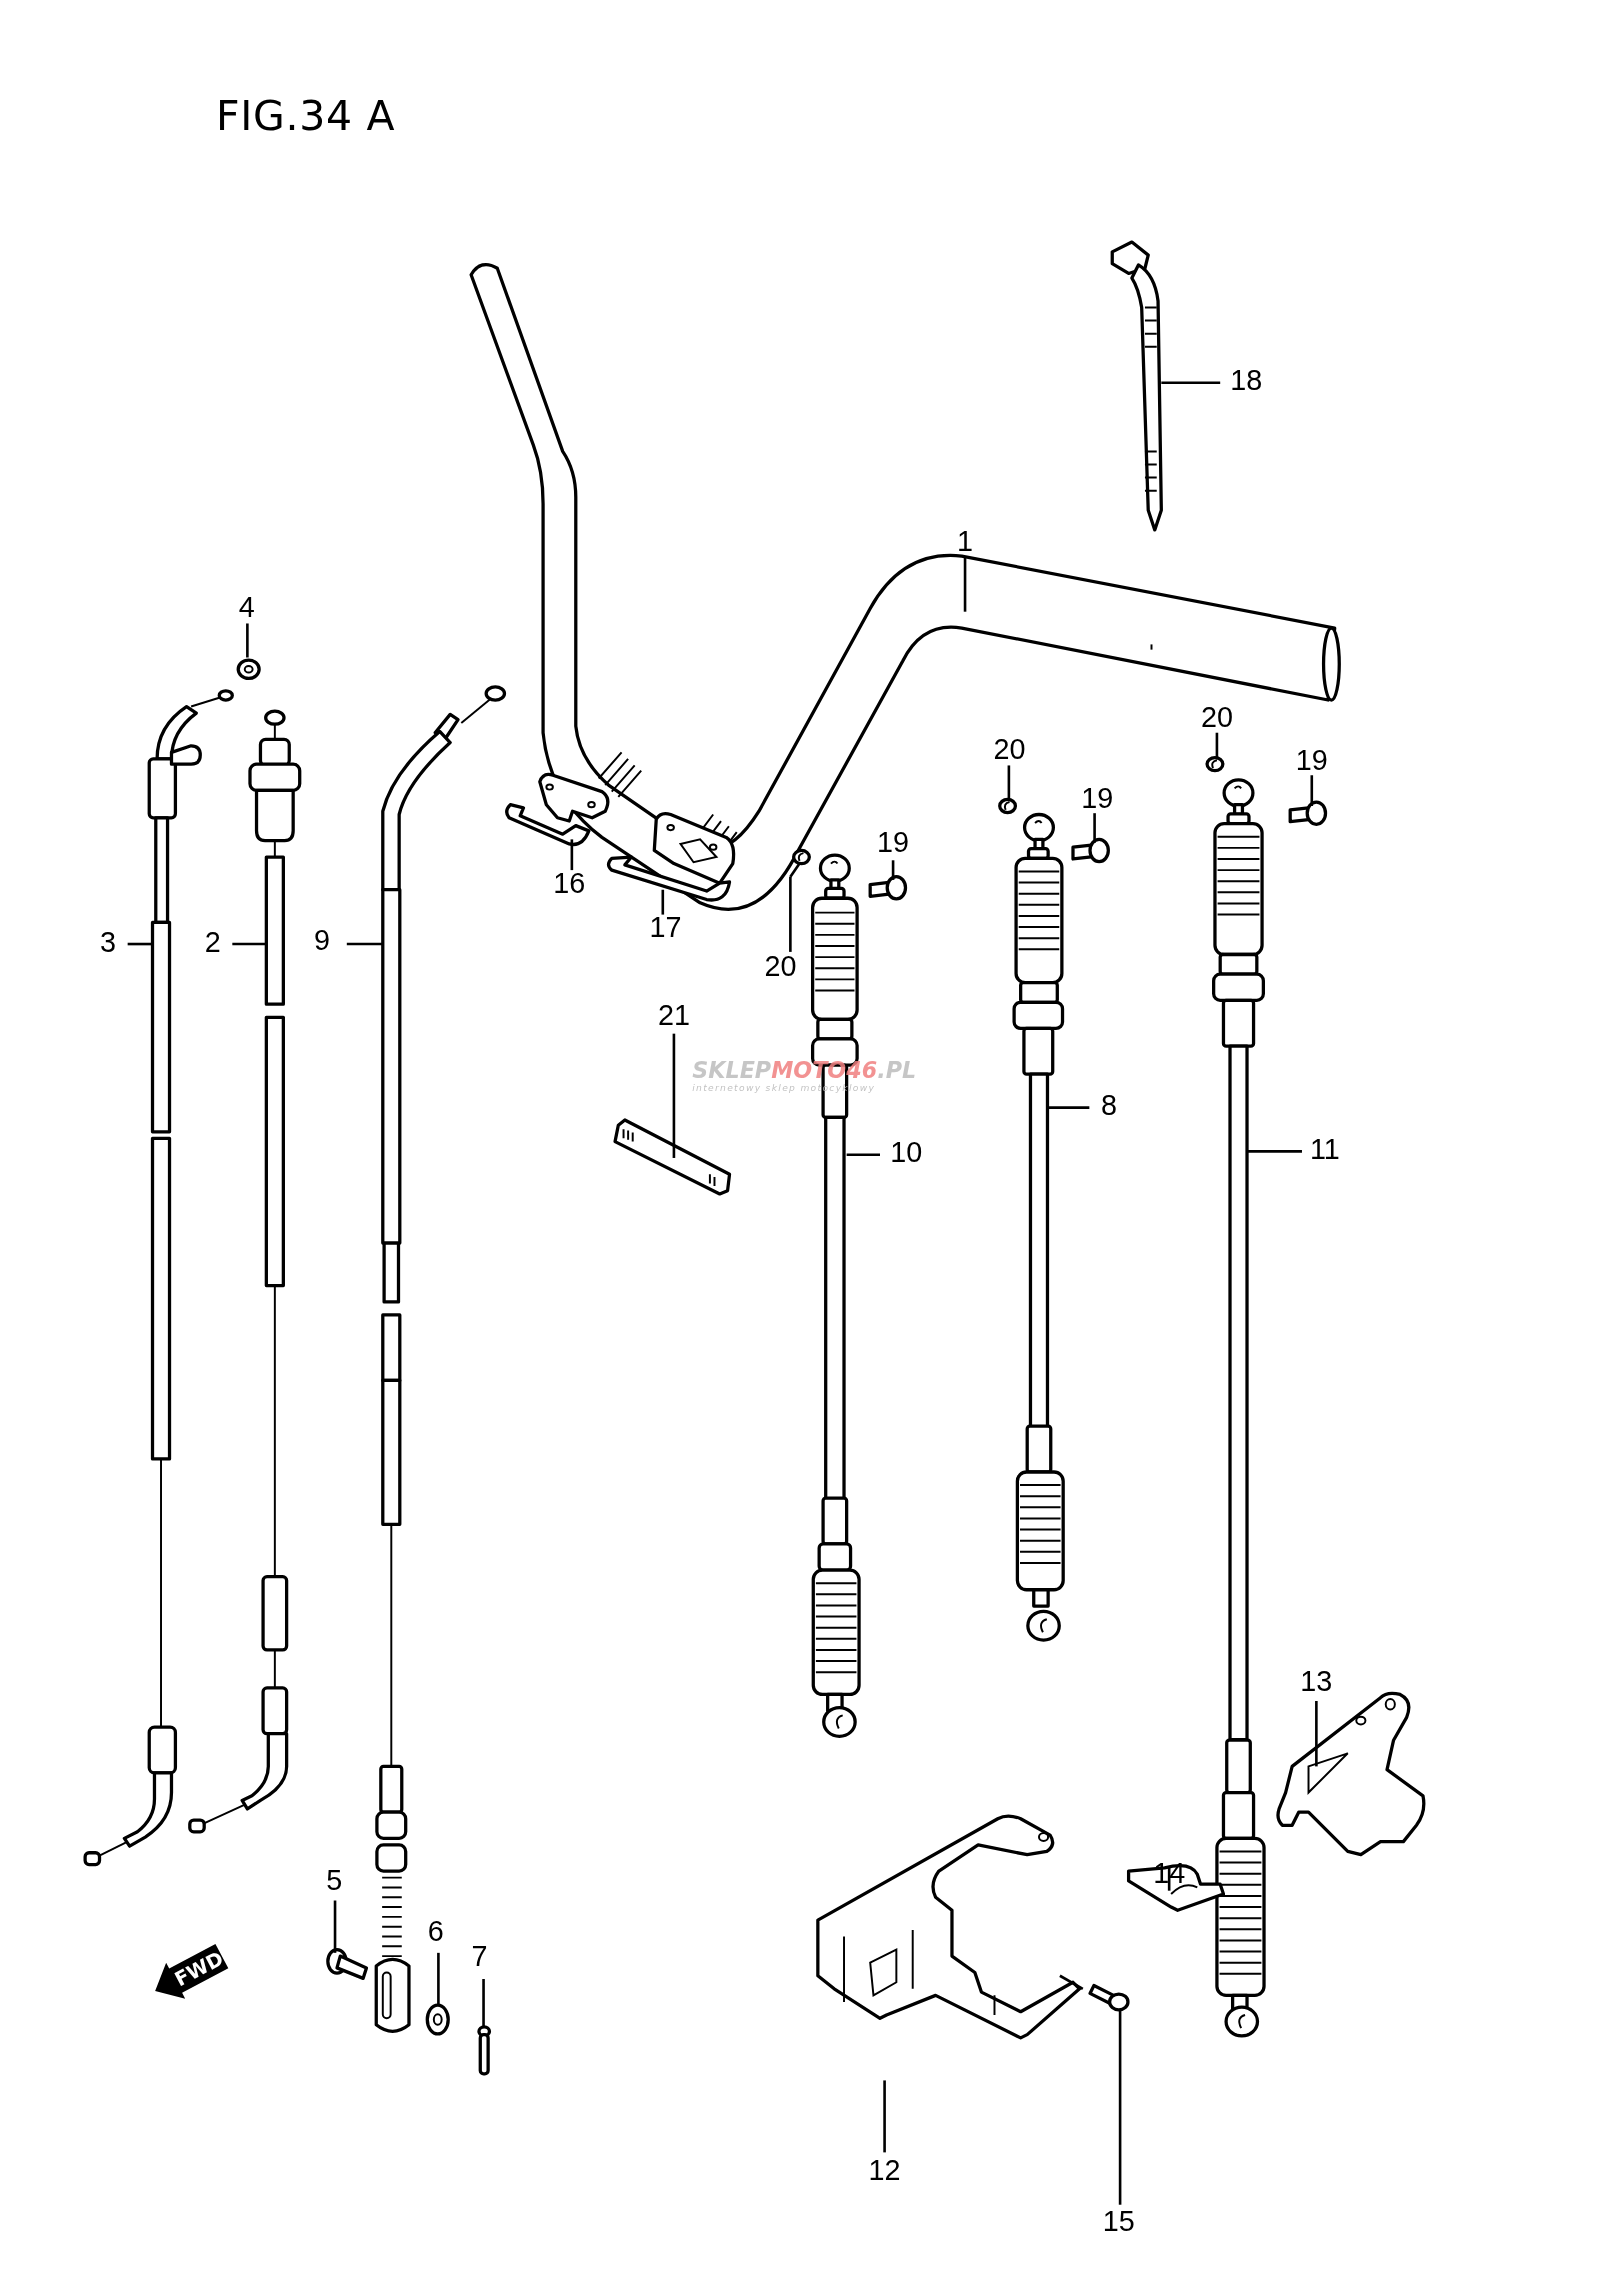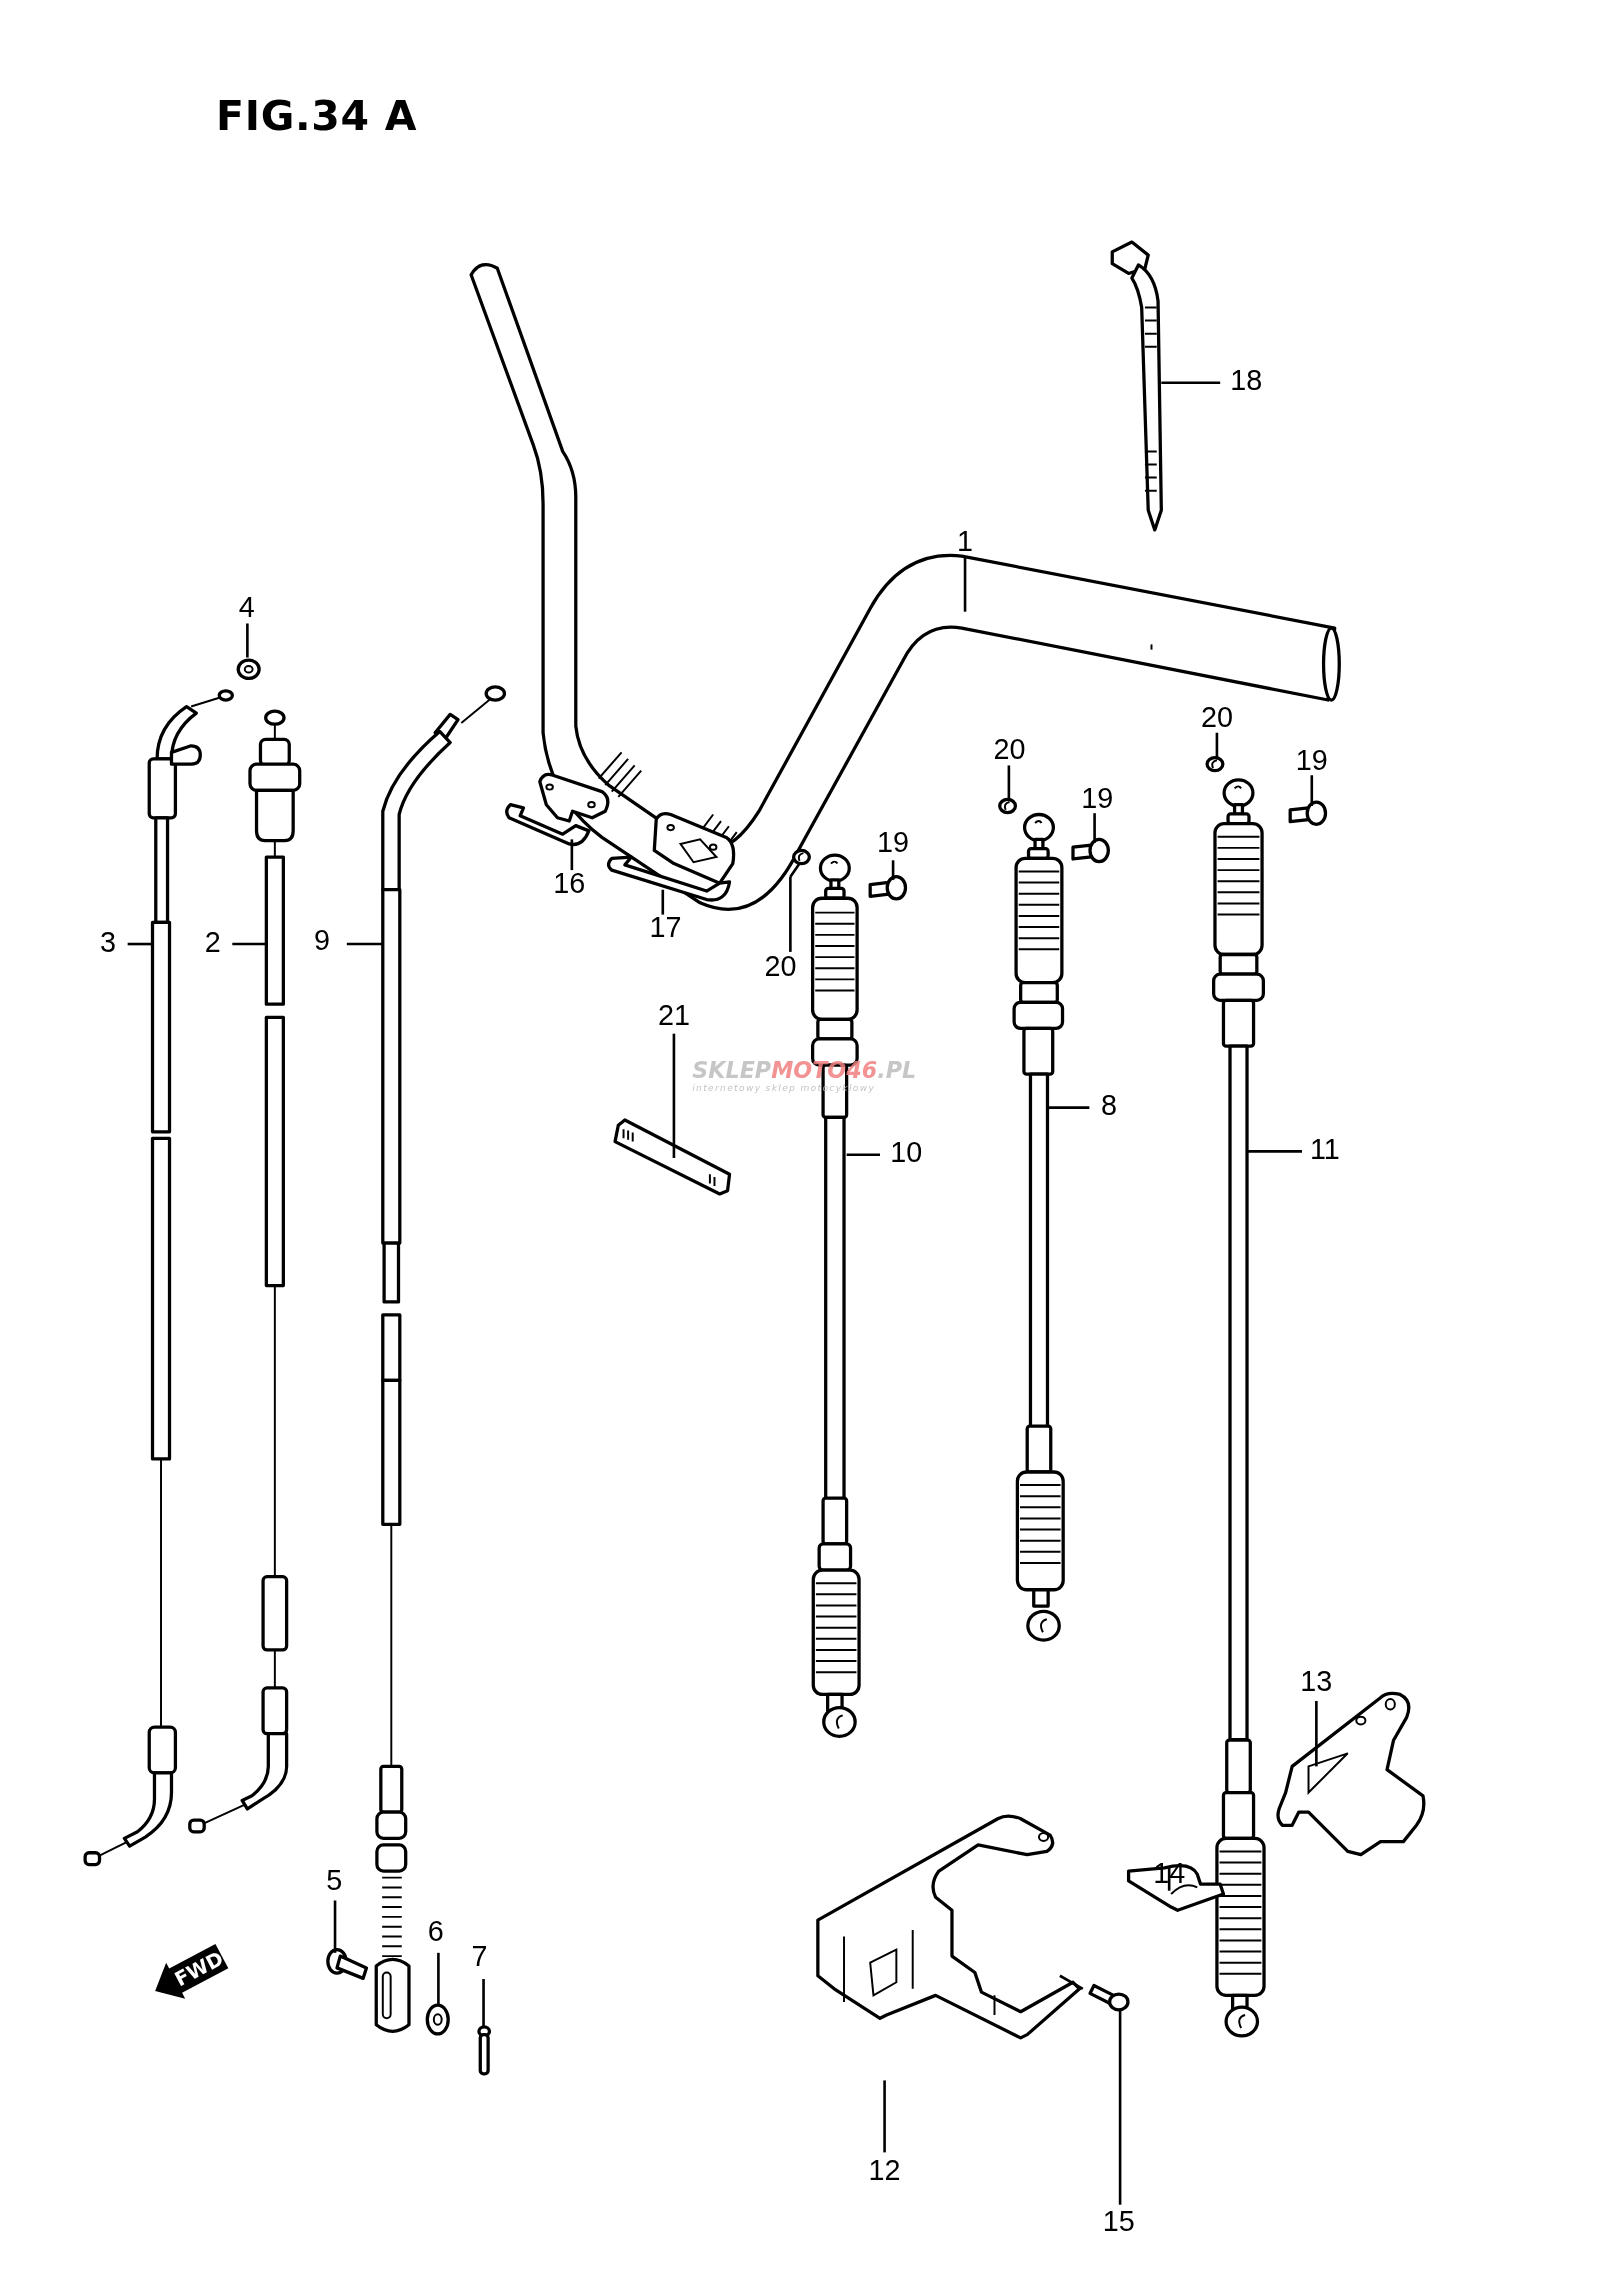--- a/index.html
+++ b/index.html
@@ -1,17 +1,17 @@
 <!DOCTYPE html>
 <html style="font-size:10.5px"><head>
 <meta charset="utf-8">
 <style>
   html, body { margin:0; padding:0; background:#ffffff; }
   body { width:1620px; height:2295px; position:relative; overflow:hidden; font-family:"Liberation Sans", sans-serif; }
-  #fig-title { position:absolute; left:216px; top:92px; font-family:"DejaVu Sans", sans-serif; font-weight:bold; font-size:41px; color:#000; letter-spacing:0.7px; }
+  #fig-title { position:absolute; left:216px; top:92px; font-family:"DejaVu Sans", sans-serif; font-weight:normal; font-size:41px; color:#000; letter-spacing:0.7px; }
   svg#diagram { position:absolute; left:0; top:0; }
   .lbl { font-family:"Liberation Sans", sans-serif; font-size:44px; fill:#000; text-anchor:middle; dominant-baseline:middle; }
   .part { fill:#fff; stroke:#000; stroke-width:5; stroke-linejoin:round; stroke-linecap:round; }
   .thin { fill:none; stroke:#000; stroke-width:3; }
   .leader { stroke:#000; stroke-width:4; fill:none; }
   .wm1 { font-family:"DejaVu Sans", sans-serif; font-style:italic; font-weight:bold; font-size:34px; }
   .wm2 { font-family:"DejaVu Sans", sans-serif; font-style:italic; font-size:14px; fill:#b8b8b8; letter-spacing:2px; }
   .fwd { font-family:"DejaVu Sans", sans-serif; font-weight:bold; font-size:30px; fill:#fff; }
 </style>
 </head>

